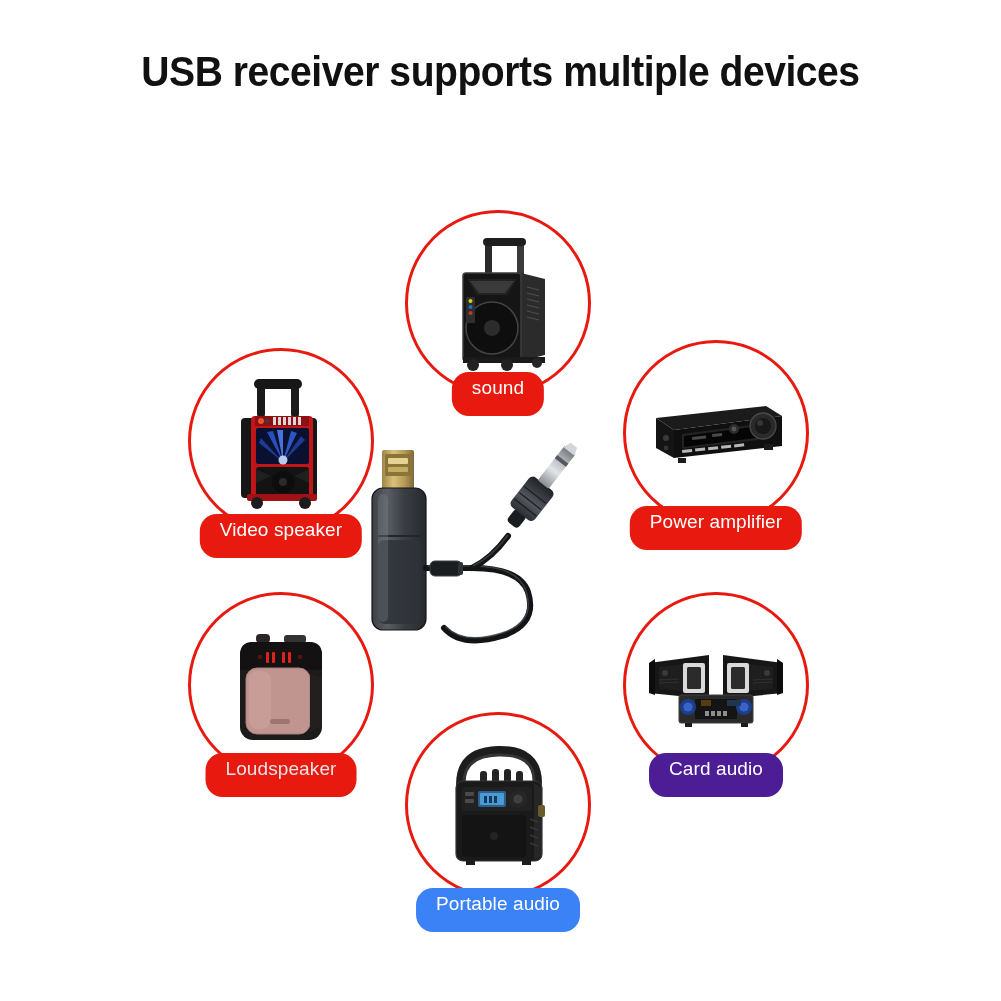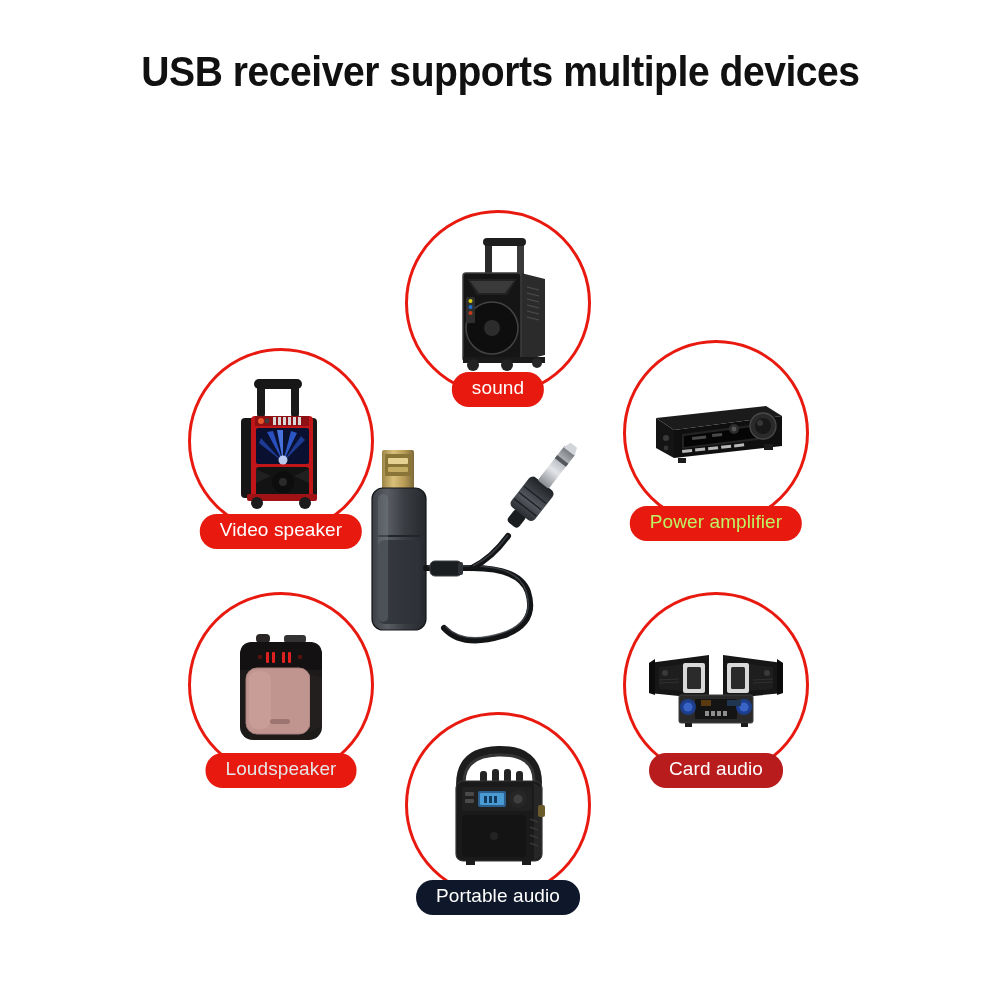--- a/index.html
+++ b/index.html
@@ -61,21 +61,21 @@
   }
   .thumb svg { display: block; }
 
   .pill {
     position: absolute;
     left: 50%;
     transform: translateX(-50%);
     background: #e8190f;
     color: #ffffff;
     border-radius: 17px;
-    height: 35px;
+    height: 44px;
     line-height: 31px;
     padding: 0 20px;
     font-size: 19px;
     font-family: "Liberation Sans", sans-serif;
     white-space: nowrap;
     text-align: right;
     letter-spacing: 0.1px;
     z-index: 5;
   }
 
@@ -222,21 +222,21 @@
           <rect x="88" y="48.4" width="10" height="3" transform="rotate(-6 88 48.4)"></rect>
         </g>
 
         <circle cx="20" cy="42" r="3" fill="#3a3a3a"></circle>
         <circle cx="20" cy="52" r="2.4" fill="#333"></circle>
 
         <rect x="32" y="62" width="8" height="5" fill="#1b1b1b"></rect>
         <rect x="118" y="48" width="9" height="6" fill="#1b1b1b"></rect>
       </svg>
     </div>
-    <div class="pill" id="pill-power-amplifier" style="top: 166px; background: rgb(232, 25, 15); color: #bef264;">Power amplifier</div>
+    <div class="pill" id="pill-power-amplifier" style="top: 166px; background: rgb(232, 25, 15); color: #ffffff;">Power amplifier</div>
   </div>
 
   <div class="node" id="node-loudspeaker" style="left: 188px; top: 592px;">
     <div class="ring" style="border-color: rgb(232, 25, 15);"></div>
     <div class="thumb">
       <svg width="110" height="126" viewBox="0 0 110 126">
 
         <rect x="14" y="20" width="82" height="98" rx="13" fill="#1d1a1a"></rect>
 
         <rect x="30" y="12" width="14" height="9" rx="4" fill="#2a2626"></rect>
@@ -306,21 +306,21 @@
           <rect x="74" y="74" width="4" height="5"></rect>
             <rect x="80" y="74" width="4" height="5"></rect>
         </g>
         <rect x="58" y="63" width="10" height="6" fill="#5a3a10"></rect>
         <rect x="84" y="63" width="14" height="6" fill="#20354f"></rect>
 
         <rect x="42" y="86" width="7" height="4" fill="#1c1c1c"></rect>
         <rect x="98" y="86" width="7" height="4" fill="#1c1c1c"></rect>
       </svg>
     </div>
-    <div class="pill" id="pill-card-audio" style="top: 161px; background: #b91c1c; color: rgb(255, 255, 255);">Card audio</div>
+    <div class="pill" id="pill-card-audio" style="top: 161px; background: #4c1d95; color: rgb(255, 255, 255);">Card audio</div>
   </div>
 
   <div class="node" id="node-portable-audio" style="left: 405px; top: 712px;">
     <div class="ring" style="border-color: rgb(232, 25, 15);"></div>
     <div class="thumb">
       <svg width="128" height="140" viewBox="0 0 128 140">
 
         <path d="M26 50 Q26 16 64 15 Q104 14 104 48" fill="none" stroke="#1d1d1d" stroke-width="8" stroke-linecap="round"></path>
         <path d="M30 48 Q30 21 64 20 Q100 19 100 46" fill="none" stroke="#343434" stroke-width="3" stroke-linecap="round"></path>
 
@@ -360,21 +360,21 @@
           <path d="M96 100 L104 103"></path>
             <path d="M96 108 L104 111"></path>
         </g>
 
         <rect x="104" y="70" width="7" height="12" rx="2" fill="#6b5a2a"></rect>
 
         <rect x="32" y="125" width="9" height="5" fill="#1c1c1c"></rect>
         <rect x="88" y="125" width="9" height="5" fill="#1c1c1c"></rect>
       </svg>
     </div>
-    <div class="pill" id="pill-portable-audio" style="top: 168px; background: #0f172a; color: rgb(255, 255, 255);">Portable audio</div>
+    <div class="pill" id="pill-portable-audio" style="top: 176px; background: #3b82f6; color: rgb(255, 255, 255);">Portable audio</div>
   </div>
 
   <div id="center-product">
     <svg width="256" height="235" viewBox="0 0 256 235">
       <defs>
         <linearGradient id="dongleGrad" x1="0" y1="0" x2="1" y2="0">
           <stop offset="0%" stop-color="#3c3f44"></stop>
           <stop offset="28%" stop-color="#5a5e64"></stop>
           <stop offset="60%" stop-color="#3a3d42"></stop>
           <stop offset="100%" stop-color="#25282c"></stop>

